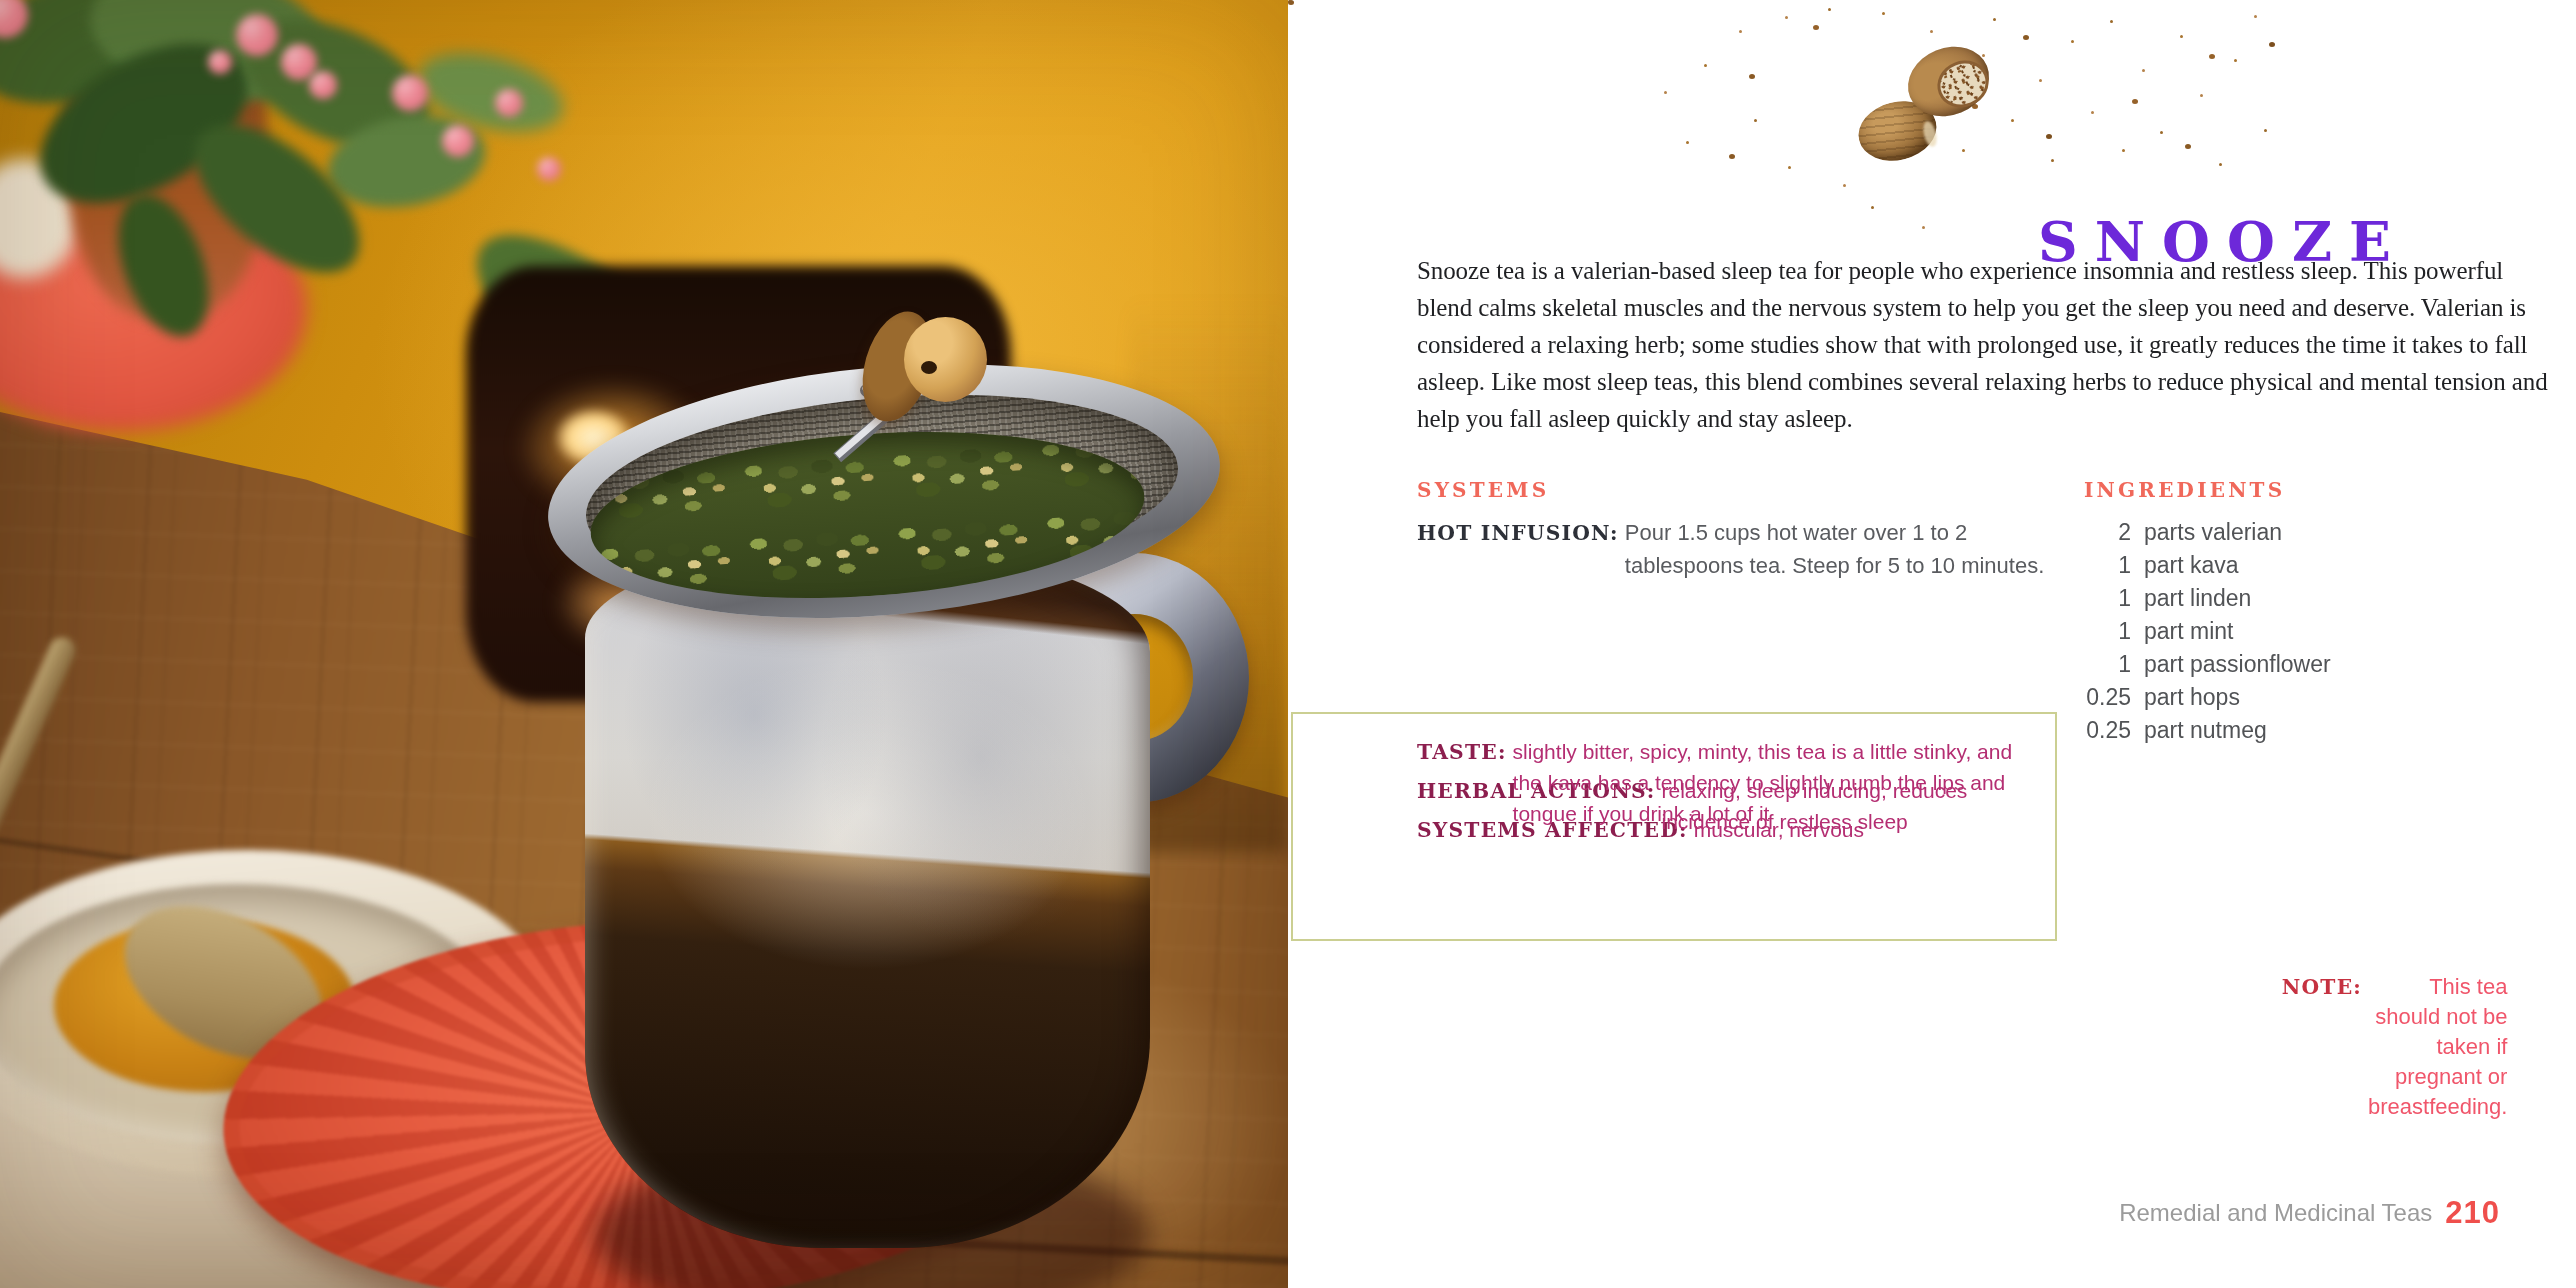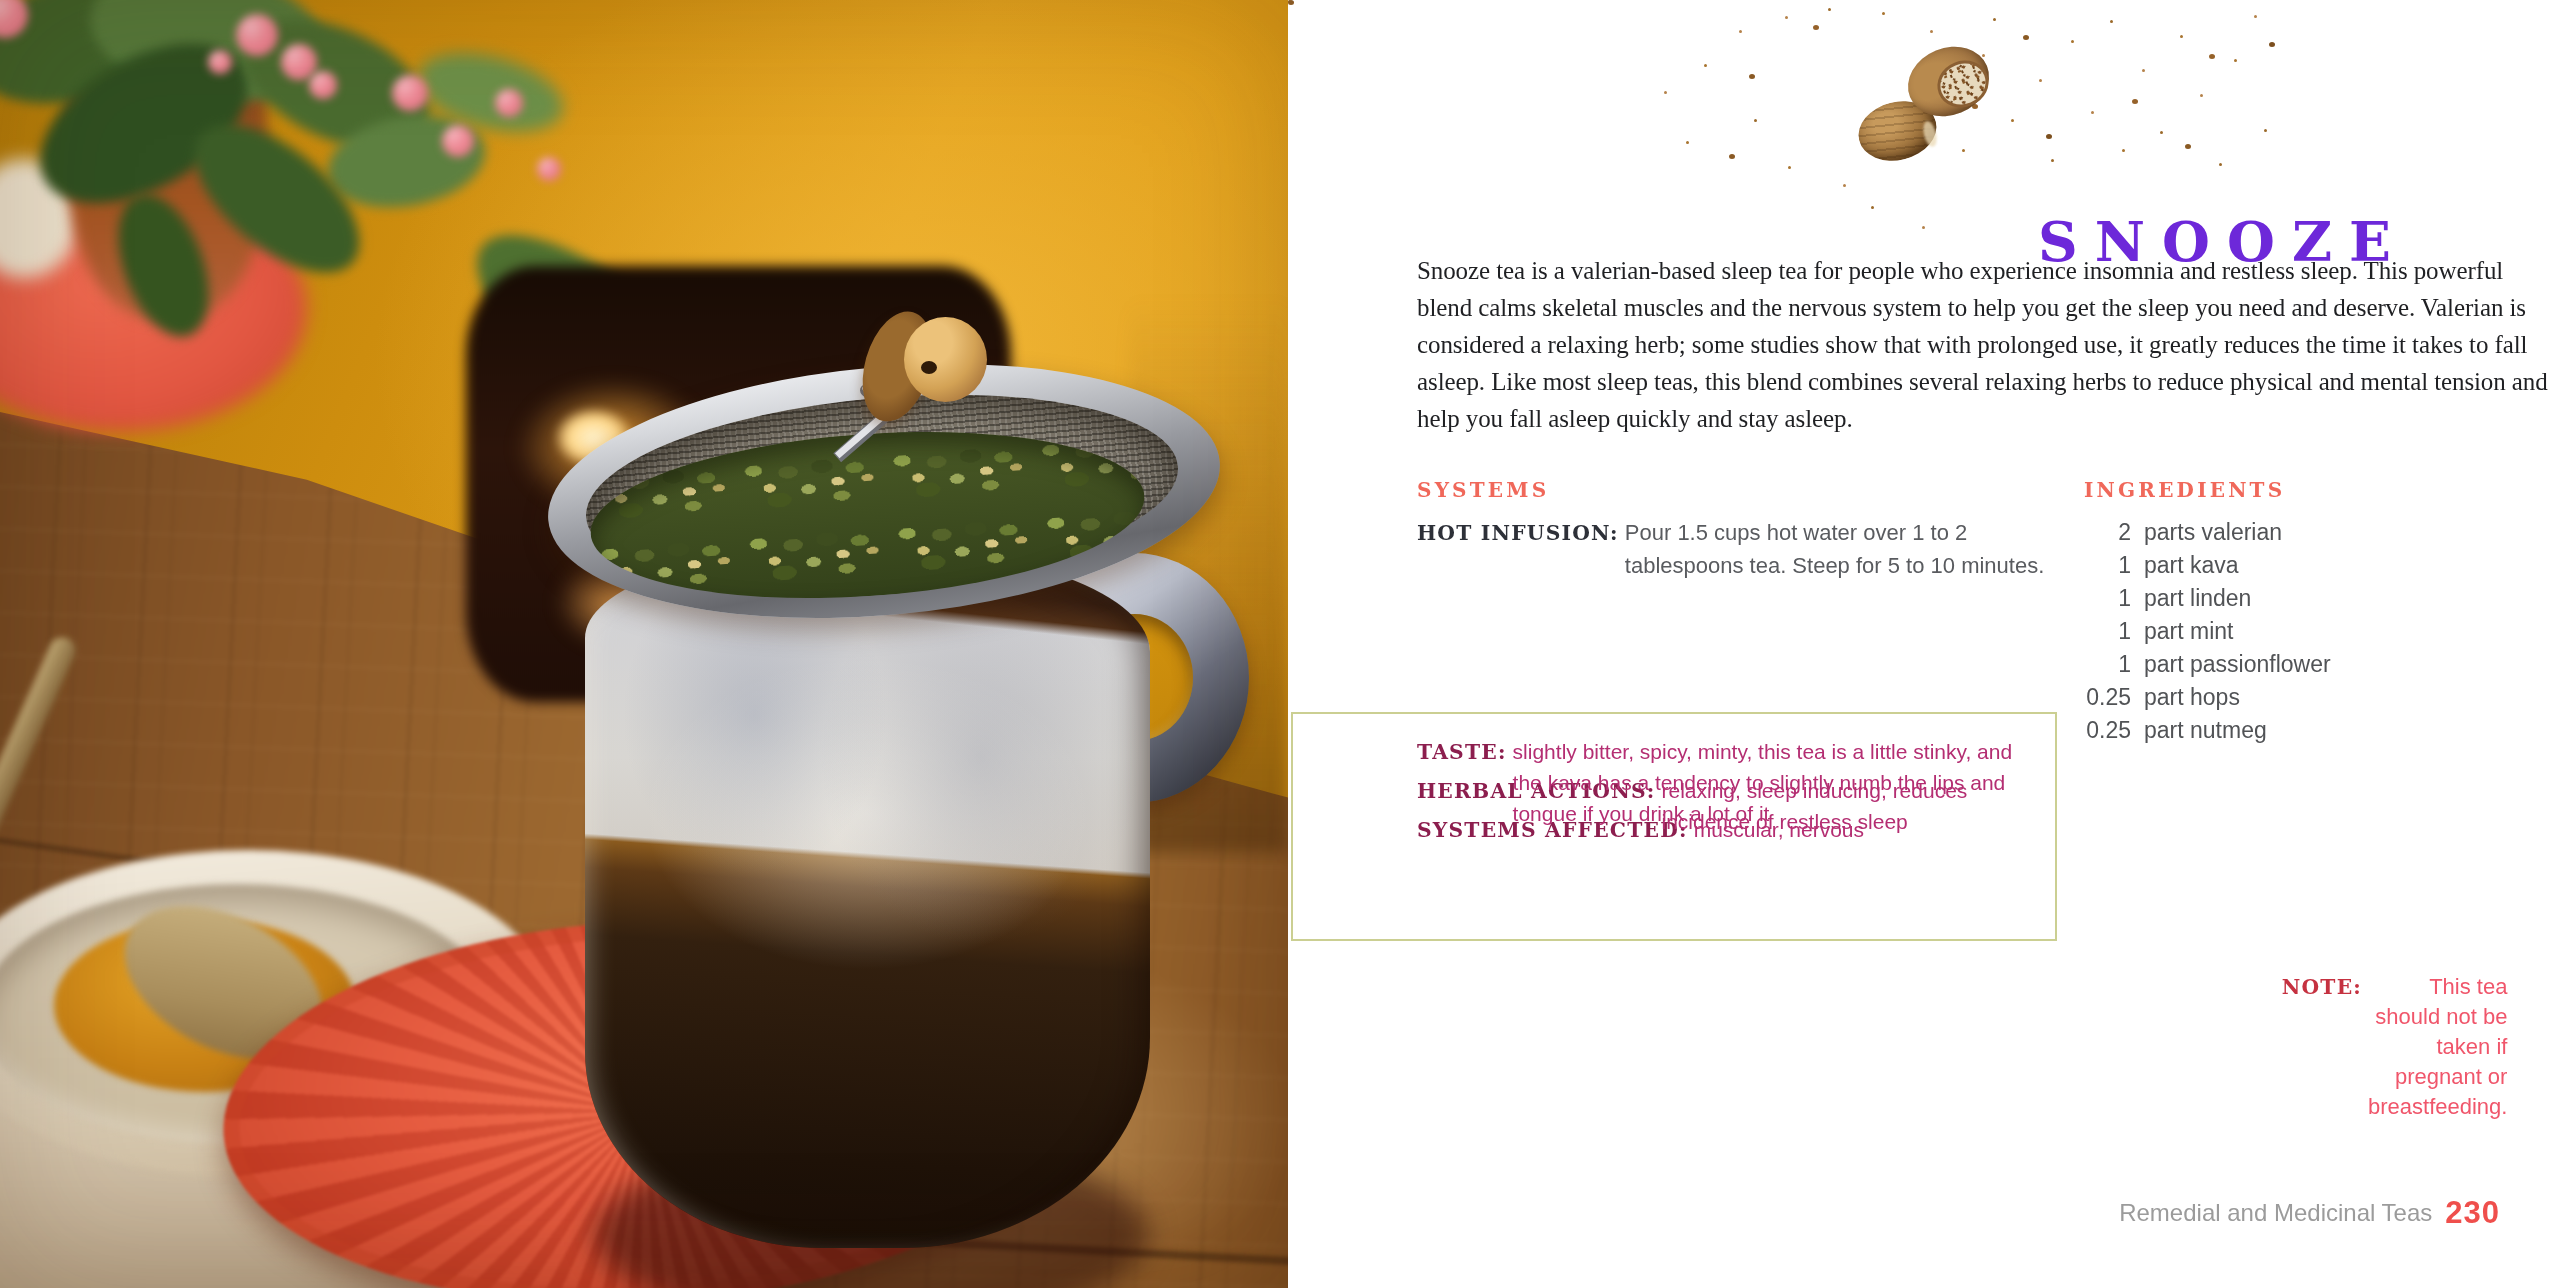--- a/index.html
+++ b/index.html
@@ -306,18 +306,18 @@
         <p><span class="slab lbl lbl-magenta">TASTE:</span><span>slightly bitter, spicy, minty, this tea is a little stinky, and the kava has a tendency to slightly numb the lips and tongue if you drink a lot of it</span></p>
         <p><span class="slab lbl lbl-magenta">HERBAL ACTIONS:</span><span>relaxing, sleep inducing, reduces incidence of restless sleep</span></p>
         <p><span class="slab lbl lbl-magenta">SYSTEMS AFFECTED:</span><span>muscular, nervous</span></p>
       </div>
     </div>
 
     <p class="note-line"><span class="slab lbl lbl-red">NOTE:</span><span>This tea should not be taken if pregnant or breastfeeding.</span></p>
 
     <div class="footer">
       <span class="footer-section">Remedial and Medicinal Teas</span>
-      <span class="footer-num">230</span>
+      <span class="footer-num">210</span>
     </div>
   </div>
 
 </div>
 
 
 </body></html>

